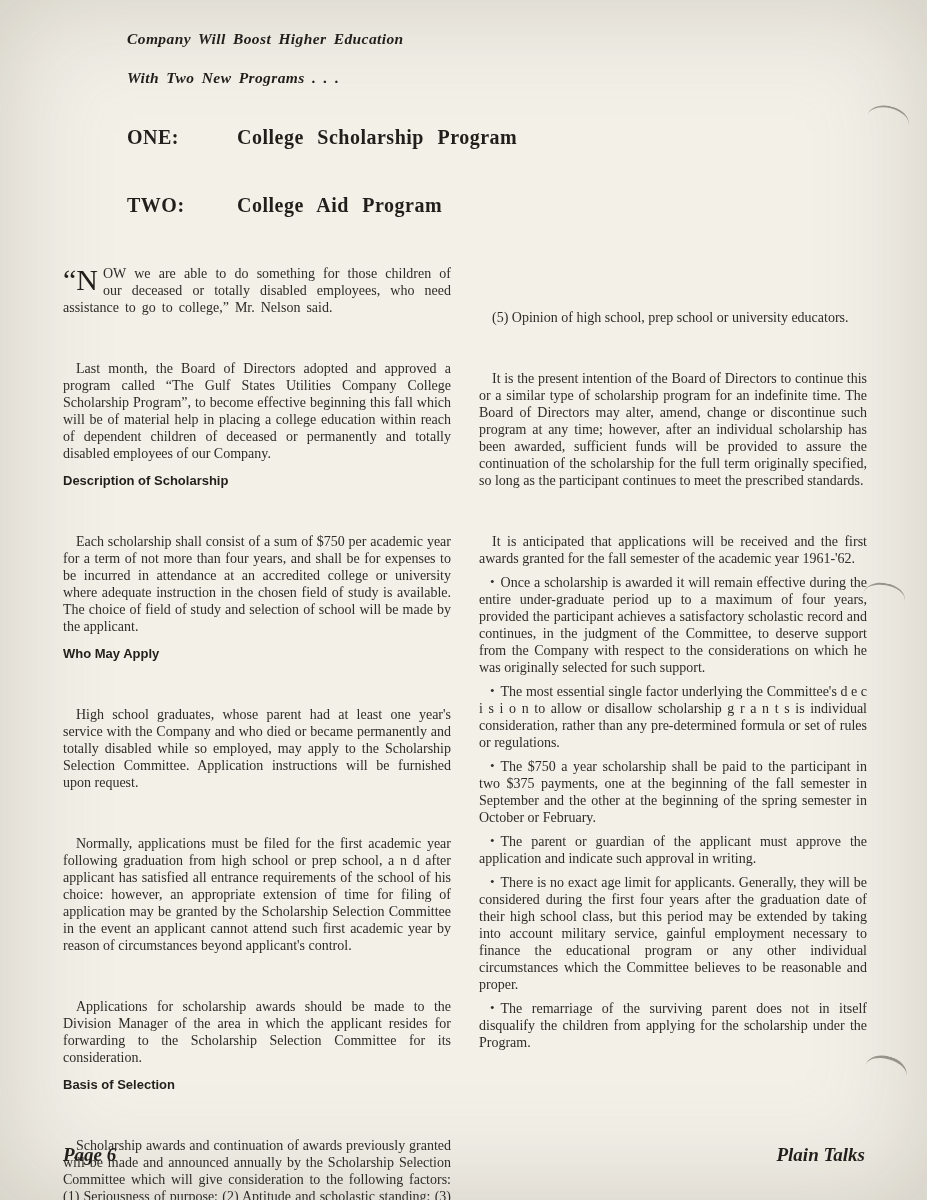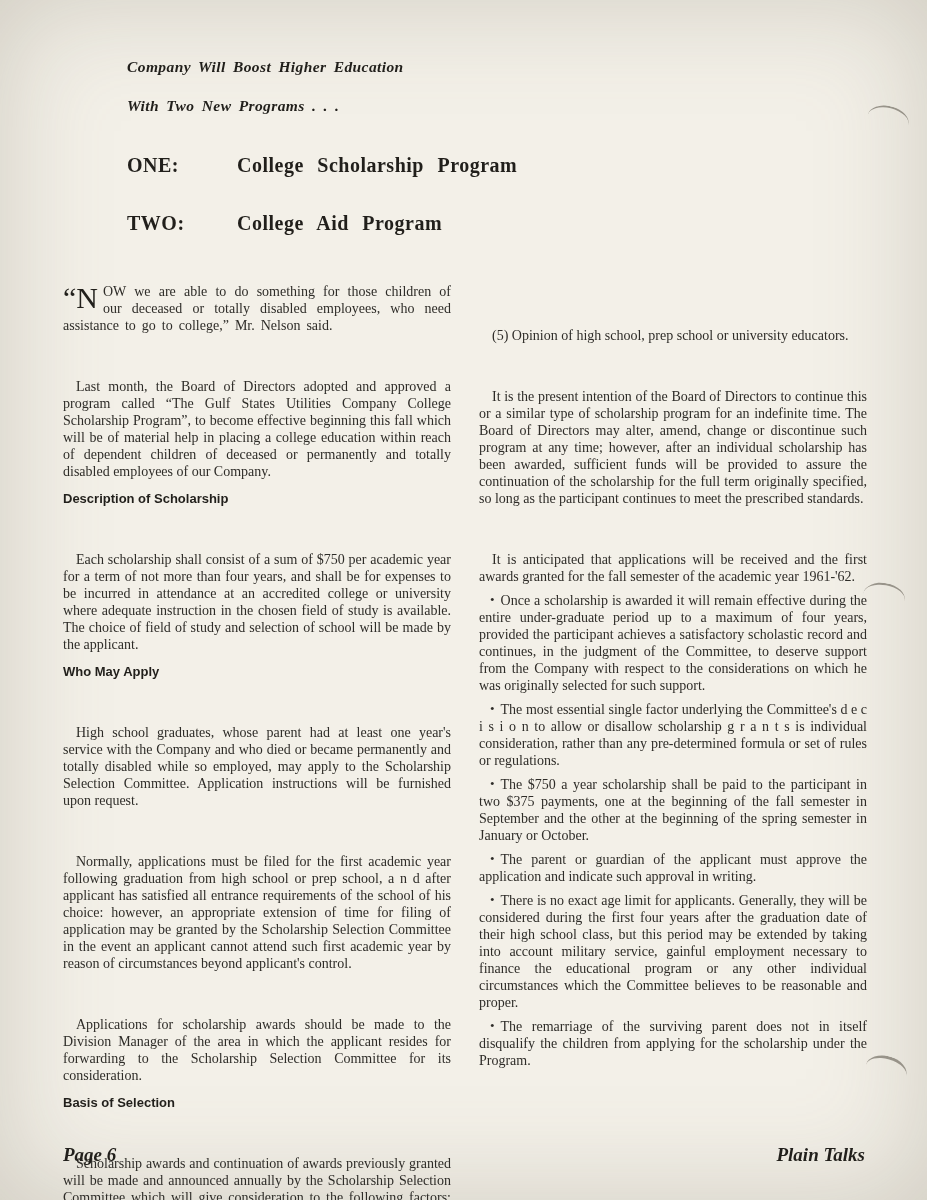--- a/index.html
+++ b/index.html
@@ -12,21 +12,21 @@
     width:927px;height:1200px;
     background:var(--paper);
     font-family:"Liberation Serif", serif;
     color:var(--ink);
     position:relative;
     overflow:hidden;
   }
   .page{
     position:absolute;inset:0;
     box-shadow:inset 0 0 110px rgba(120,112,92,.28);
-    padding:58px 60px 0 63px;
+    padding:30px 60px 0 63px;
     box-sizing:border-box;
   }
   
   .kicker{margin-left:64px;}
   .kicker p{
     margin:0 0 21px 0;
     font-style:italic;
     font-weight:bold;
     font-size:15.5px;
     letter-spacing:.4px;
@@ -38,21 +38,21 @@
     margin:34px 0 0 64px;
     font-weight:bold;
     font-size:20px;
     line-height:32px;
     letter-spacing:.5px;
     color:var(--ink-strong);
     white-space:nowrap;
   }
   .headline .hl-label{display:inline-block;width:110px;}
   .headline .hl-title{word-spacing:8px;}
-  .headline.second{margin-top:26px;}
+  .headline.second{margin-top:36px;}
   
   .columns{
     display:flex;
     gap:28px;
     margin-top:44px;
     font-size:14px;
     line-height:17px;
   }
   .col{flex:1;min-width:0;}
   .col p{margin:0;text-align:justify;}
@@ -135,21 +135,21 @@
       <p class="indent">Scholarship awards and continuation of awards previously granted will be made and announced annually by the Scholarship Selection Committee which will give consideration to the following factors: (1) Seriousness of purpose; (2) Aptitude and scholastic standing; (3) Character and estimate of potential ability; (4) F i n a n c i a l need; and</p>
     </section>
 
     <section class="col">
       <p class="indent">(5) Opinion of high school, prep school or university educators.</p>
       <p class="indent">It is the present intention of the Board of Directors to continue this or a similar type of scholarship program for an indefinite time. The Board of Directors may alter, amend, change or discontinue such program at any time; however, after an individual scholarship has been awarded, sufficient funds will be provided to assure the continuation of the scholarship for the full term originally specified, so long as the participant continues to meet the prescribed standards.</p>
       <p class="indent">It is anticipated that applications will be received and the first awards granted for the fall semester of the academic year 1961-'62.</p>
 
       <p class="bullet-item"><span class="bullet-mark">•</span><span>Once a scholarship is awarded it will remain effective during the entire under-graduate period up to a maximum of four years, provided the participant achieves a satisfactory scholastic record and continues, in the judgment of the Committee, to deserve support from the Company with respect to the considerations on which he was originally selected for such support.</span></p>
       <p class="bullet-item"><span class="bullet-mark">•</span><span>The most essential single factor underlying the Committee's d e c i s i o n to allow or disallow scholarship g r a n t s is individual consideration, rather than any pre-determined formula or set of rules or regulations.</span></p>
-      <p class="bullet-item"><span class="bullet-mark">•</span><span>The $750 a year scholarship shall be paid to the participant in two $375 payments, one at the beginning of the fall semester in September and the other at the beginning of the spring semester in January or October.</span></p>
+      <p class="bullet-item"><span class="bullet-mark">•</span><span>The $750 a year scholarship shall be paid to the participant in two $375 payments, one at the beginning of the fall semester in September and the other at the beginning of the spring semester in October or February.</span></p>
       <p class="bullet-item"><span class="bullet-mark">•</span><span>The parent or guardian of the applicant must approve the application and indicate such approval in writing.</span></p>
       <p class="bullet-item"><span class="bullet-mark">•</span><span>There is no exact age limit for applicants. Generally, they will be considered during the first four years after the graduation date of their high school class, but this period may be extended by taking into account military service, gainful employment necessary to finance the educational program or any other individual circumstances which the Committee believes to be reasonable and proper.</span></p>
       <p class="bullet-item"><span class="bullet-mark">•</span><span>The remarriage of the surviving parent does not in itself disqualify the children from applying for the scholarship under the Program.</span></p>
     </section>
 
   </main>
 
   <footer class="page-footer">
     <span>Page 6</span>
     <span>Plain Talks</span>

